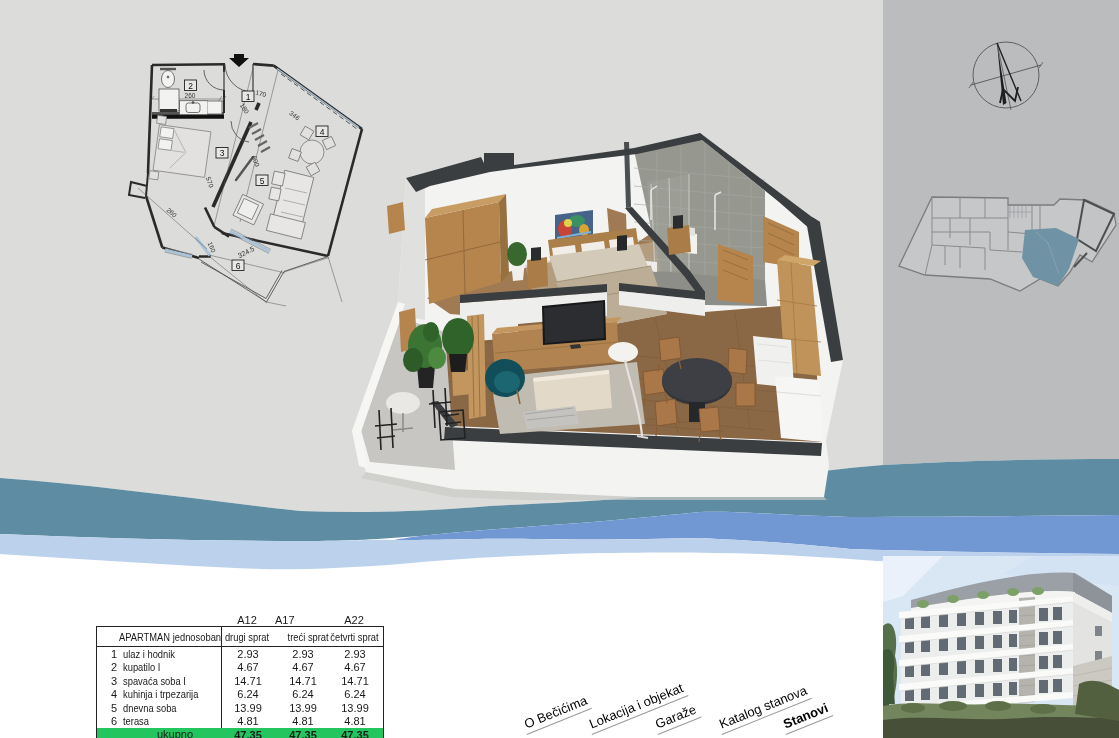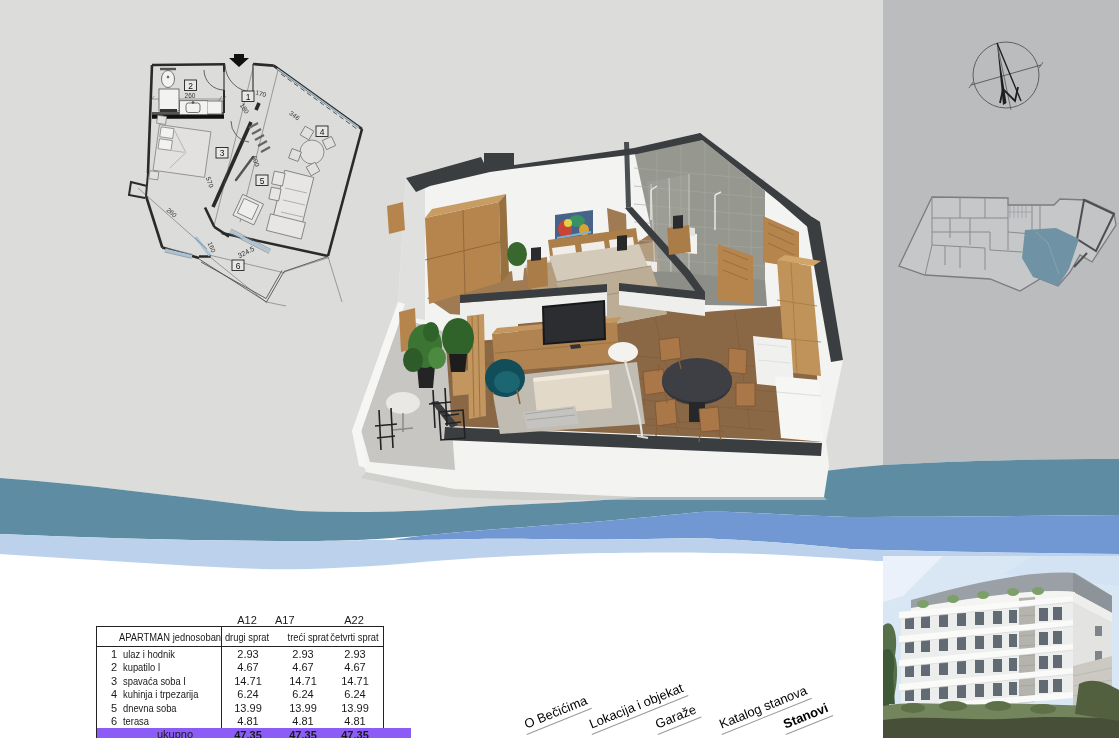--- a/index.html
+++ b/index.html
@@ -529,21 +529,21 @@
         </div>
         <div style="position:relative;height:13.4px;">
           <span class="abs" style="left:14px;">6</span>
           <span class="abs" style="left:26px;transform:scaleX(0.85);transform-origin:left;white-space:nowrap;">terasa</span>
           <span class="abs" style="left:124px;width:54px;text-align:center;">4.81</span>
           <span class="abs" style="left:179px;width:54px;text-align:center;">4.81</span>
           <span class="abs" style="left:231px;width:54px;text-align:center;">4.81</span>
         </div>
       </div>
 
-      <div class="abs" style="left:0;top:101px;width:314px;height:11px;background:#8b5cf6;">
+      <div class="abs" style="left:0;top:101px;width:286px;height:11px;background:#22c55e;">
         <span class="abs" style="left:40px;top:0px;width:56px;text-align:right;">ukupno</span>
         <span class="abs" style="left:124px;top:1px;width:54px;text-align:center;font-weight:bold;">47.35</span>
         <span class="abs" style="left:179px;top:1px;width:54px;text-align:center;font-weight:bold;">47.35</span>
         <span class="abs" style="left:231px;top:1px;width:54px;text-align:center;font-weight:bold;">47.35</span>
       </div>
     </div>
   </div>
 </div>
 
 <div class="abs" style="left:0;top:0;width:1119px;height:738px;pointer-events:none;">

